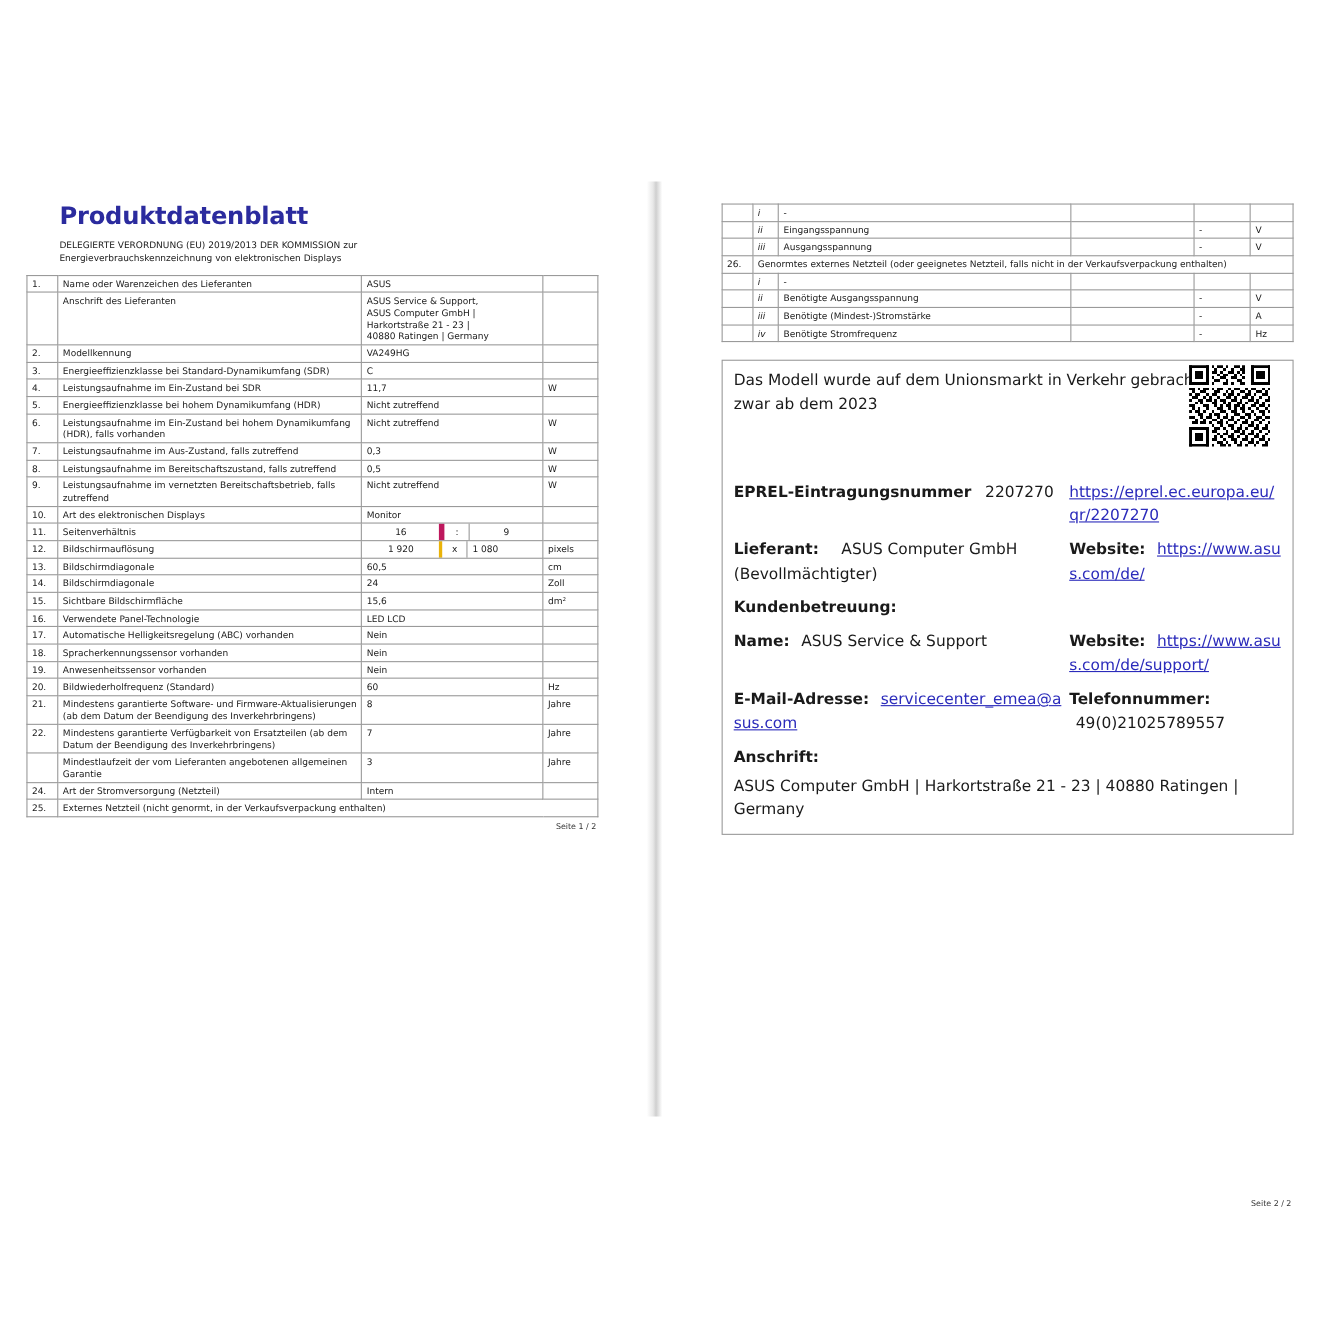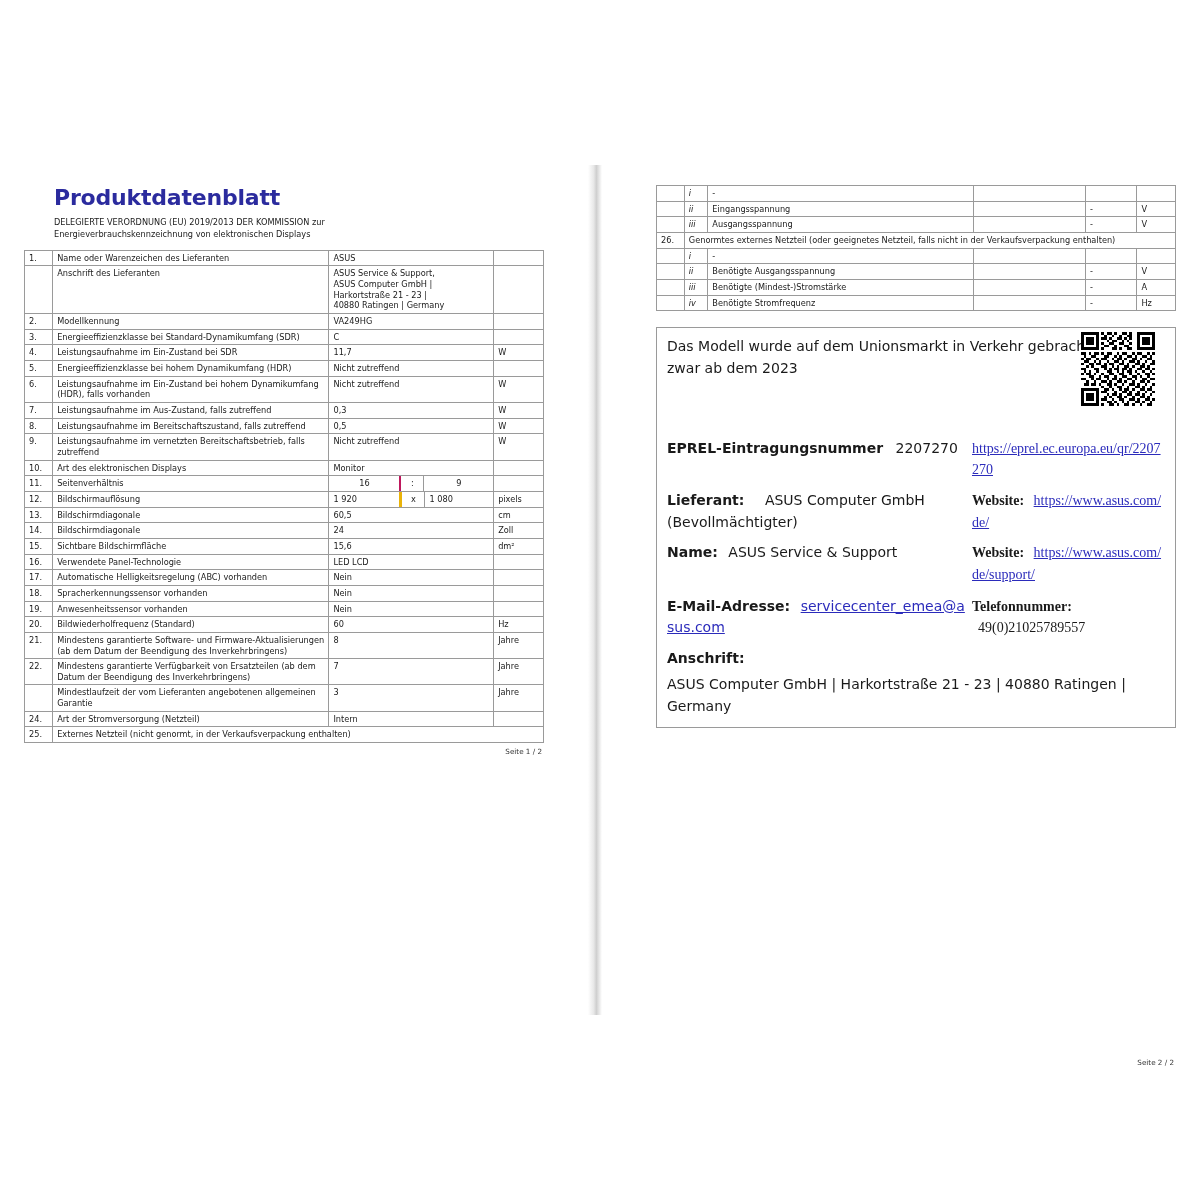--- a/index.html
+++ b/index.html
@@ -114,21 +114,20 @@
     display: flex;
     margin-bottom: 9px;
   }
   .kv .left {
     width: 305px;
     padding-right: 6px;
     box-sizing: border-box;
   }
   .kv .right {
     flex: 1;
-    font-family: Liberation Serif, serif;
   }
   .lbl { font-weight: bold; }
   a.link {
     color: #2b2bbb;
     text-decoration: underline;
     word-break: break-all;
   }
   .addr-block { margin-top: 2px; }
   .mt10 { margin-top: 10px; }
 </style>
@@ -231,38 +230,38 @@
         <td></td>
       </tr>
 
       <tr>
         <td class="num">11.</td>
         <td>Seitenverhältnis</td>
         <td style="padding:0">
           <table class="sub-split">
             <tbody>
                 <tr>
-              <td style="border:none;border-right:2px solid #be185d;text-align:center;padding:2px 4px;width:62px">16</td>
+              <td style="border:none;border-right:5px solid #be185d;text-align:center;padding:2px 4px;width:62px">16</td>
               <td style="border:none;border-right:1px solid #9a9a9a;text-align:center;padding:2px 2px;width:18px">:</td>
               <td style="border:none;text-align:center;padding:2px 4px">9</td>
             </tr>
           </tbody>
             </table>
         </td>
         <td></td>
       </tr>
 
       <tr>
         <td class="num">12.</td>
         <td>Bildschirmauflösung</td>
         <td style="padding:0">
           <table class="sub-split">
             <tbody>
                 <tr>
-              <td style="border:none;border-right:3px solid #eab308;text-align:left;padding:2px 4px;width:62px">1 920</td>
+              <td style="border:none;border-right:3px solid #eab308;text-align:center;padding:2px 4px;width:62px">1 920</td>
               <td style="border:none;border-right:1px solid #9a9a9a;text-align:center;padding:2px 2px;width:18px">x</td>
               <td style="border:none;text-align:left;padding:2px 4px">1 080</td>
             </tr>
           </tbody>
             </table>
         </td>
         <td>pixels</td>
       </tr>
 
       <tr>
@@ -677,20 +676,26 @@
       <div class="left">
         <span class="lbl">Lieferant:</span>
         <span style="margin-left:16px">ASUS Computer GmbH (Bevollmächtigter)</span>
       </div>
       <div class="right">
         <span class="lbl">Website:</span>
         <a class="link" href="#" style="margin-left:6px">https://www.asus.com/de/</a>
       </div>
     </div>
 
+    <div class="kv">
+      <div class="left">
+        <span class="lbl">Kundenbetreuung:</span>
+      </div>
+      <div class="right"></div>
+    </div>
 
     <div class="kv">
       <div class="left">
         <span class="lbl">Name:</span>
         <span style="margin-left:6px">ASUS Service &amp; Support</span>
       </div>
       <div class="right">
         <span class="lbl">Website:</span>
         <a class="link" href="#" style="margin-left:6px">https://www.asus.com/de/support/</a>
       </div>

